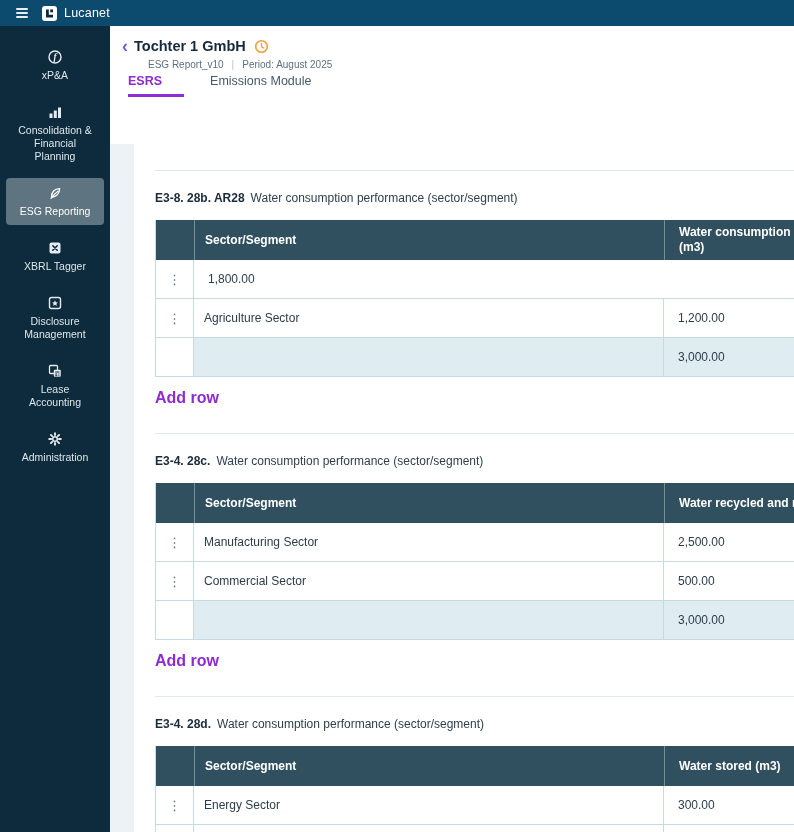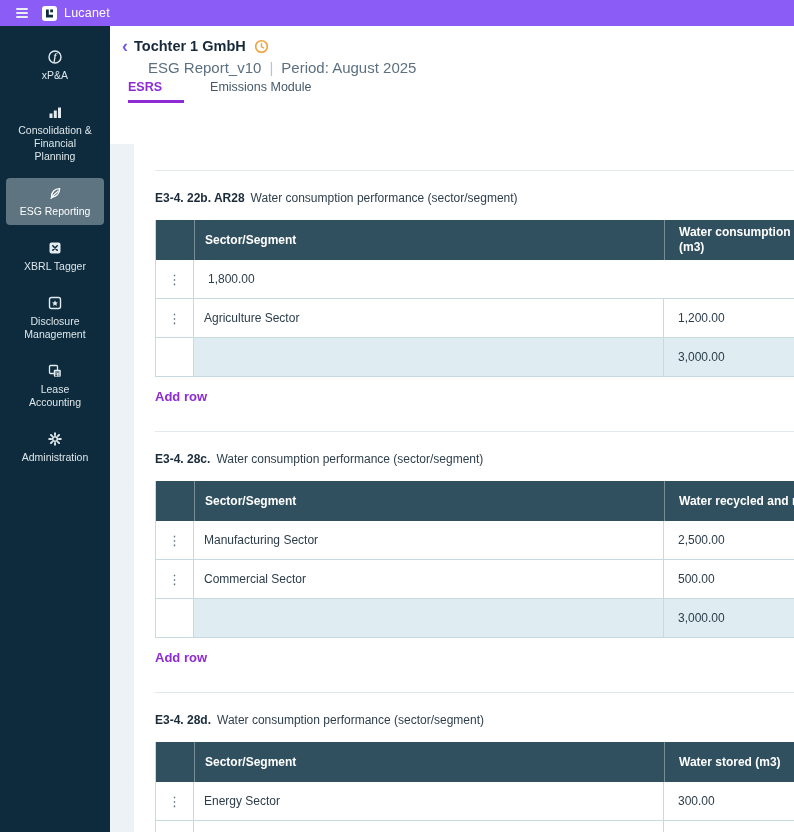--- a/index.html
+++ b/index.html
@@ -2,41 +2,41 @@
 <html><head>
 <meta charset="utf-8">
 <style>
   html,body{margin:0;padding:0;}
   body{
     width:794px;height:832px;overflow:hidden;position:relative;
     font-family:"Liberation Sans",sans-serif;background:#fff;
     -webkit-font-smoothing:antialiased;
   }
   
-  .topbar{height:26px;background:#8b5cf6;display:flex;align-items:center;padding-left:16px;}
+  .topbar{height:26px;background:#0c4a6e;display:flex;align-items:center;padding-left:16px;}
   .burger{display:flex;flex-direction:column;gap:2.5px;width:12px;cursor:pointer;}
   .burger i{display:block;height:1.5px;background:#E8EEF1;border-radius:1px;}
   .logo{width:15px;height:15px;margin-left:14px;display:block;}
   .app-name{color:#FFFFFF;font-size:12.5px;margin-left:7px;letter-spacing:.2px;}
   
   .sidebar{position:absolute;top:26px;left:0;width:110px;bottom:0;background:#0D2B3C;
     display:flex;flex-direction:column;align-items:center;padding-top:16px;box-sizing:border-box;}
   .side-item{width:98px;box-sizing:border-box;display:flex;flex-direction:column;align-items:center;
     text-align:center;padding:7px 2px;border-radius:4px;color:#DDE6EB;margin-bottom:8px;cursor:pointer;}
   .side-item.selected{background:#5E7480;color:#FFFFFF;}
   .side-icon{height:16px;margin-bottom:4px;display:flex;align-items:center;justify-content:center;}
   .side-label{font-size:10.5px;line-height:13px;max-width:80px;}
   
   .main{position:absolute;left:110px;top:26px;right:0;bottom:0;background:#fff;}
   .page-header{padding:12px 0 0 12px;}
   .title-row{display:flex;align-items:center;gap:6px;}
   .back{color:#6C5CE7;font-size:18px;font-weight:700;line-height:14px;cursor:pointer;}
   .page-title{font-size:14.5px;font-weight:700;color:#16293B;}
   .clock{margin-left:2px;display:block;}
-  .subtitle{font-size:15px;color:#5C7080;display:flex;gap:8px;margin-top:5px;margin-left:26px;}
+  .subtitle{font-size:10px;color:#5C7080;display:flex;gap:8px;margin-top:5px;margin-left:26px;}
   .sub-sep{color:#B6C4CC;}
   .tab-bar{display:flex;gap:26px;padding-left:18px;margin-top:4px;}
   .tab{font-size:12.5px;color:#44596A;padding-bottom:6px;cursor:pointer;}
   .tab.active{color:#8E2BD4;font-weight:700;border-bottom:3px solid #8E2BD4;padding-right:22px;}
   
   .scroll-area{position:absolute;left:0;right:0;top:118px;bottom:0;background:#ECF2F5;}
   .sheet{margin-left:24px;height:100%;background:#fff;box-sizing:border-box;padding-left:21px;overflow:hidden;}
   .divider{height:1px;background:#E2E8EC;margin-top:26px;}
   .caption{margin-top:20px;font-size:12px;color:#2E3F4C;line-height:15px;}
   .cap-code{font-weight:700;color:#1A2B3A;margin-right:6px;}
@@ -46,21 +46,21 @@
   .thead .c{display:flex;flex-direction:column;justify-content:center;color:#fff;
     font-size:12px;font-weight:700;line-height:15px;border-left:1px solid rgba(255,255,255,.35);box-sizing:border-box;}
   .thead .c0{border-left:none;}
   .tr.body-row{height:38px;border-bottom:1px solid #C7DAE1;background:#fff;}
   .body-row .c{display:flex;align-items:center;font-size:12px;color:#2B3D4A;box-sizing:border-box;}
   .body-row .c0,.body-row .c1{border-right:1px solid #C7DAE1;}
   .c1{padding-left:10px;}
   .c2{padding-left:14px;}
   .tr.total .c1,.tr.total .c2{background:#DFEDF2;}
   .kebab{margin:0 auto;color:#5A6E7A;font-size:13px;cursor:pointer;line-height:1;}
-  .add-row{display:inline-block;margin-top:12px;font-size:13px;font-weight:700;color:#8E2BD4;cursor:pointer;}
+  .add-row{display:inline-block;margin-top:12px;font-size:16px;font-weight:700;color:#8E2BD4;cursor:pointer;}
 </style>
 </head>
 <body>
 
 <div class="topbar">
   <span class="burger">
       <i></i>
       <i></i>
       <i></i>
     </span>
@@ -176,21 +176,21 @@
     <span class="tab active">ESRS</span>
     <span class="tab">Emissions Module</span>
   </div>
 
   <div class="scroll-area">
     <div class="sheet">
 
       <section>
         <div class="divider"></div>
         <div class="caption">
-          <span class="cap-code">E3-4. 22b. AR28</span><span class="cap-text">Water consumption performance (sector/segment)</span>
+          <span class="cap-code">E3-8. 28b. AR28</span><span class="cap-text">Water consumption performance (sector/segment)</span>
         </div>
         <div class="tbl">
           <div class="tr thead">
             <div class="c c0"></div>
             <div class="c c1">Sector/Segment</div>
             <div class="c c2">
               <span>Water consumption in a</span>
               <span>(m3)</span>
             </div>
           </div>

